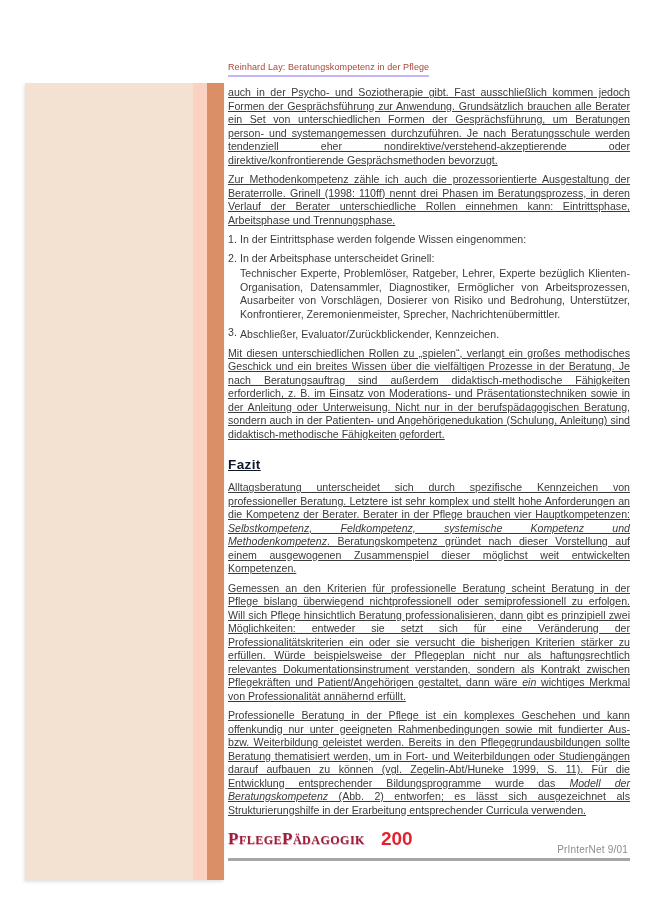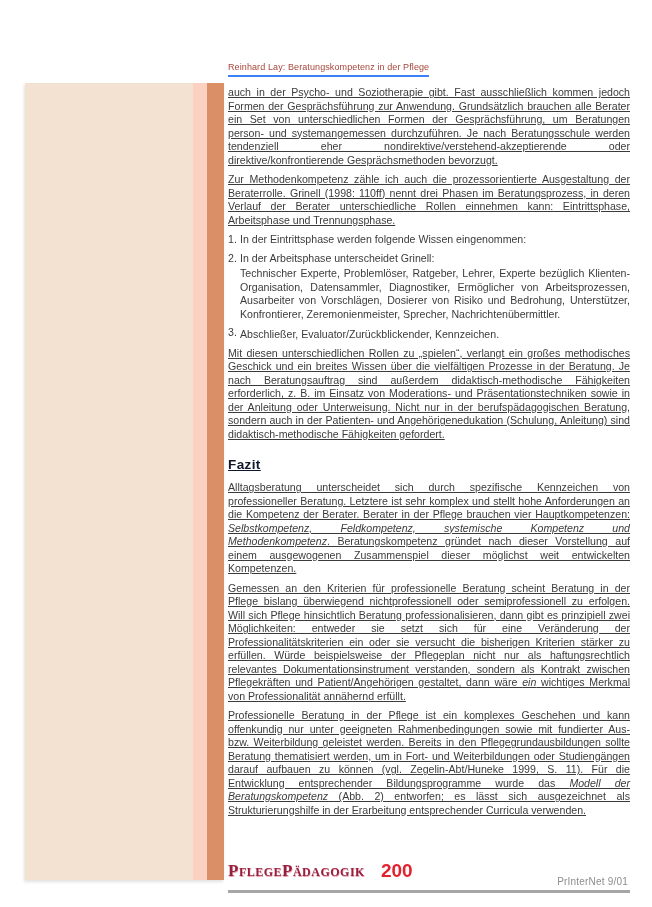--- a/index.html
+++ b/index.html
@@ -22,21 +22,21 @@
   .strip-salmon{ position: absolute; left: 182px; top: 0; width: 17px; height: 797px; background: #db8f66; }
 
   
   .content {
     position: absolute; left: 228px; top: 56px; width: 402px;
   }
   .running-header {
     display: inline-block;
     font-size: 9px; line-height: 11px;
     color: #a8473b;
-    border-bottom: 2px solid #3b82f6;
+    border-bottom: 2px solid #c4b5fd;
     padding-bottom: 2px;
     margin-bottom: 9px;
     letter-spacing: 0.1px;
   }
   .body-text, .li-intro, .li-roles {
     font-size: 10.6px; line-height: 13.5px;
     text-align: justify;
     hyphens: auto;
   }
   p.body-text { margin: 0 0 6px 0; text-decoration: underline; }
@@ -51,21 +51,20 @@
     letter-spacing: 0.4px;
     margin: 16px 0 9px 0;
     text-decoration: underline;
   }
   .it { font-style: italic; }
 
   
   .footer {
     position: absolute; left: 228px; top: 828px; width: 402px; height: 30px;
     border-bottom: 3px solid #a6a6a6;
-    margin-top: 32px;
   }
   .brand {
     font-family: "Liberation Serif", serif;
     font-variant: small-caps;
     font-weight: bold;
     font-size: 17px; line-height: 22px;
     color: #97203f;
     letter-spacing: 0.5px;
     text-shadow: 0.5px 0.5px 0 #e8a4b0;
   }

